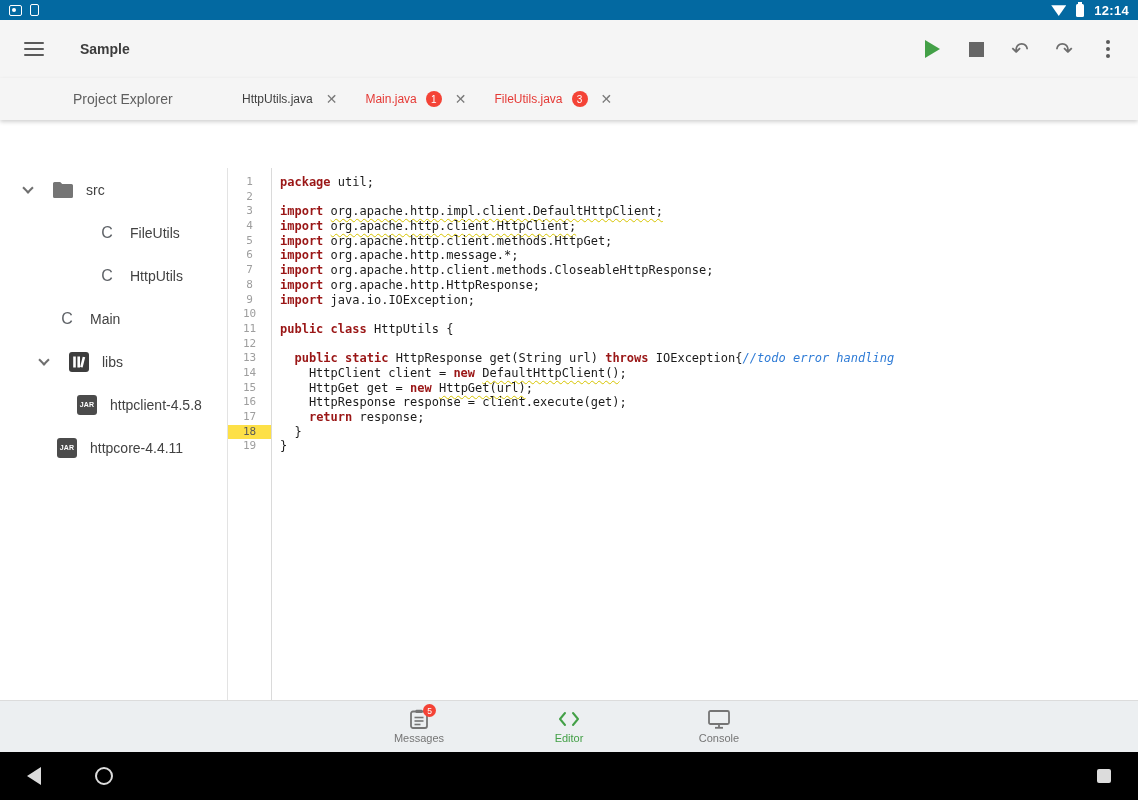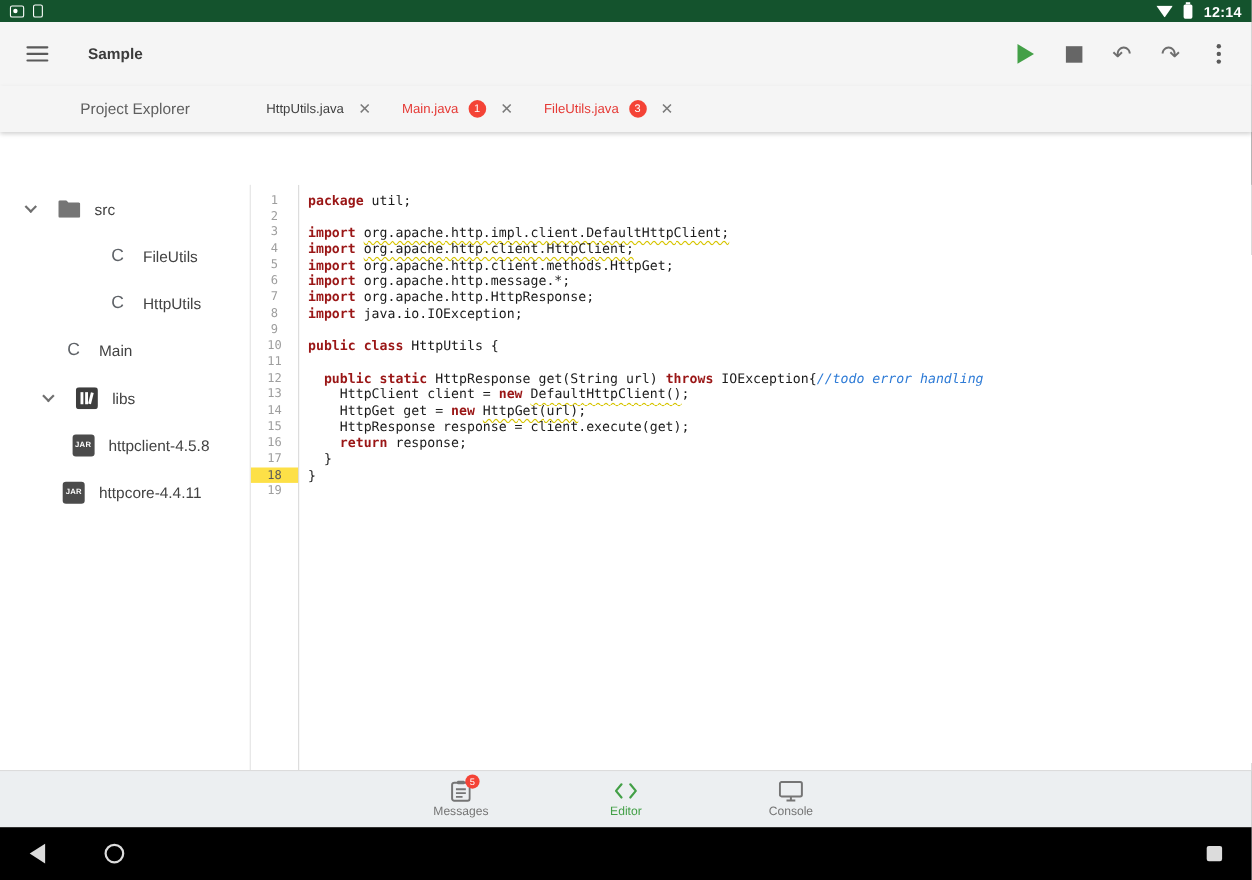--- a/index.html
+++ b/index.html
@@ -6,21 +6,21 @@
     --accent-green:#43a047; --error-red:#e53935; --badge-red:#f44336;
     --keyword-red:#9a1616; --comment-blue:#2e7bd6; --warning-yellow:#d6c400;
     --toolbar-bg:#f5f5f5; --nav-bg:#eceff1; --lh:14.7px;
   }
   *{margin:0;padding:0;box-sizing:border-box;}
   html,body{width:1138px;height:800px;overflow:hidden;}
   body{font-family:"Liberation Sans",sans-serif;background:#000;}
   .screen{width:1138px;height:800px;display:flex;flex-direction:column;background:#fff;overflow:hidden;}
 
   
-  .status-bar{height:20px;flex:none;background:#14532d;display:flex;align-items:center;padding:0 9px;gap:8px;color:#fff;}
+  .status-bar{height:20px;flex:none;background:#0369a1;display:flex;align-items:center;padding:0 9px;gap:8px;color:#fff;}
   .sb-icon{display:inline-block;}
   .sb-icon.photo{width:13px;height:11px;border:1.5px solid #fff;border-radius:2px;position:relative;}
   .sb-icon.photo::after{content:'';position:absolute;left:2px;top:2px;width:4px;height:4px;border-radius:50%;background:#fff;}
   .sb-icon.clip{width:9px;height:12px;border:1.5px solid #fff;border-radius:2px;}
   .sb-spacer{flex:1;}
   .wifi{width:15px;height:12px;background:#fff;clip-path:polygon(50% 100%,0 10%,100% 10%);}
   .battery{width:8px;height:13px;background:#fff;border-radius:1.5px;position:relative;margin-left:2px;}
   .battery::before{content:'';position:absolute;top:-2px;left:2px;width:4px;height:2px;background:#fff;}
   .sb-time{font-size:13px;font-weight:bold;letter-spacing:.3px;margin-left:2px;}
 
@@ -192,21 +192,21 @@
           <span class="tree-icon">
             <svg width="20" height="20" viewBox="0 0 20 20">
               <rect width="20" height="20" rx="3" fill="#3d3d3d"></rect>
               <rect x="4.2" y="4.5" width="2.6" height="11" fill="#fff"></rect>
               <rect x="8.4" y="4.5" width="2.6" height="11" fill="#fff"></rect>
               <rect x="12.4" y="4.8" width="2.6" height="10.6" fill="#fff" transform="rotate(14 13.7 10)"></rect>
             </svg>
           </span>
           <span class="tree-label">libs</span>
         </div>
-        <div class="tree-row" style="padding-left: 28px; justify-content: center;">
+        <div class="tree-row" style="padding-left: 76px;">
           <span class="tree-icon">
             <span class="jar-badge">JAR</span>
           </span>
           <span class="tree-label">httpclient-4.5.8</span>
         </div>
         <div class="tree-row" style="padding-left: 56px;">
           <span class="tree-icon">
             <span class="jar-badge">JAR</span>
           </span>
           <span class="tree-label">httpcore-4.4.11</span>
@@ -234,20 +234,21 @@
           <div class="gnum active">18</div>
           <div class="gnum">19</div>
         </div>
       <div class="code" id="code">
           <div class="cline"><span class="kw">package</span><span class="pl"> util;</span></div>
           <div class="cline">&nbsp;</div>
           <div class="cline"><span class="kw">import</span><span class="pl"> </span><span class="wavy">org.apache.http.impl.client.DefaultHttpClient;</span></div>
           <div class="cline"><span class="kw">import</span><span class="pl"> </span><span class="wavy">org.apache.http.client.HttpClient;</span></div>
           <div class="cline"><span class="kw">import</span><span class="pl"> org.apache.http.client.methods.HttpGet;</span></div>
           <div class="cline"><span class="kw">import</span><span class="pl"> org.apache.http.message.*;</span></div>
+          <div class="cline"><span class="kw">import</span><span class="pl"> org.apache.http.client.methods.CloseableHttpResponse;</span></div>
           <div class="cline"><span class="kw">import</span><span class="pl"> org.apache.http.HttpResponse;</span></div>
           <div class="cline"><span class="kw">import</span><span class="pl"> java.io.IOException;</span></div>
           <div class="cline">&nbsp;</div>
           <div class="cline"><span class="kw">public</span><span class="pl"> </span><span class="kw">class</span><span class="pl"> HttpUtils {</span></div>
           <div class="cline">&nbsp;</div>
           <div class="cline"><span class="pl">  </span><span class="kw">public</span><span class="pl"> </span><span class="kw">static</span><span class="pl"> HttpResponse get(String url) </span><span class="kw">throws</span><span class="pl"> IOException{</span><span class="cm">//todo error handling</span></div>
           <div class="cline"><span class="pl">    HttpClient client = </span><span class="kw">new</span><span class="pl"> </span><span class="wavy">DefaultHttpClient()</span><span class="pl">;</span></div>
           <div class="cline"><span class="pl">    HttpGet get = </span><span class="kw">new</span><span class="pl"> </span><span class="wavy">HttpGet(url)</span><span class="pl">;</span></div>
           <div class="cline"><span class="pl">    HttpResponse response = client.execute(get);</span></div>
           <div class="cline"><span class="pl">    </span><span class="kw">return</span><span class="pl"> response;</span></div>

